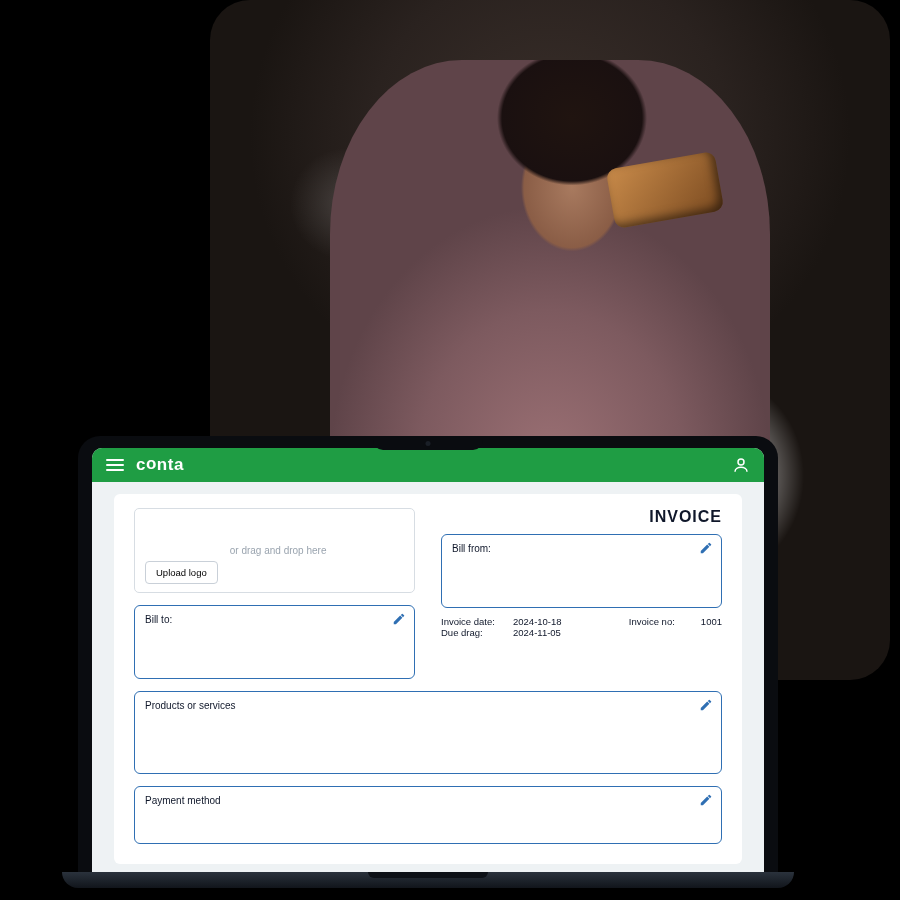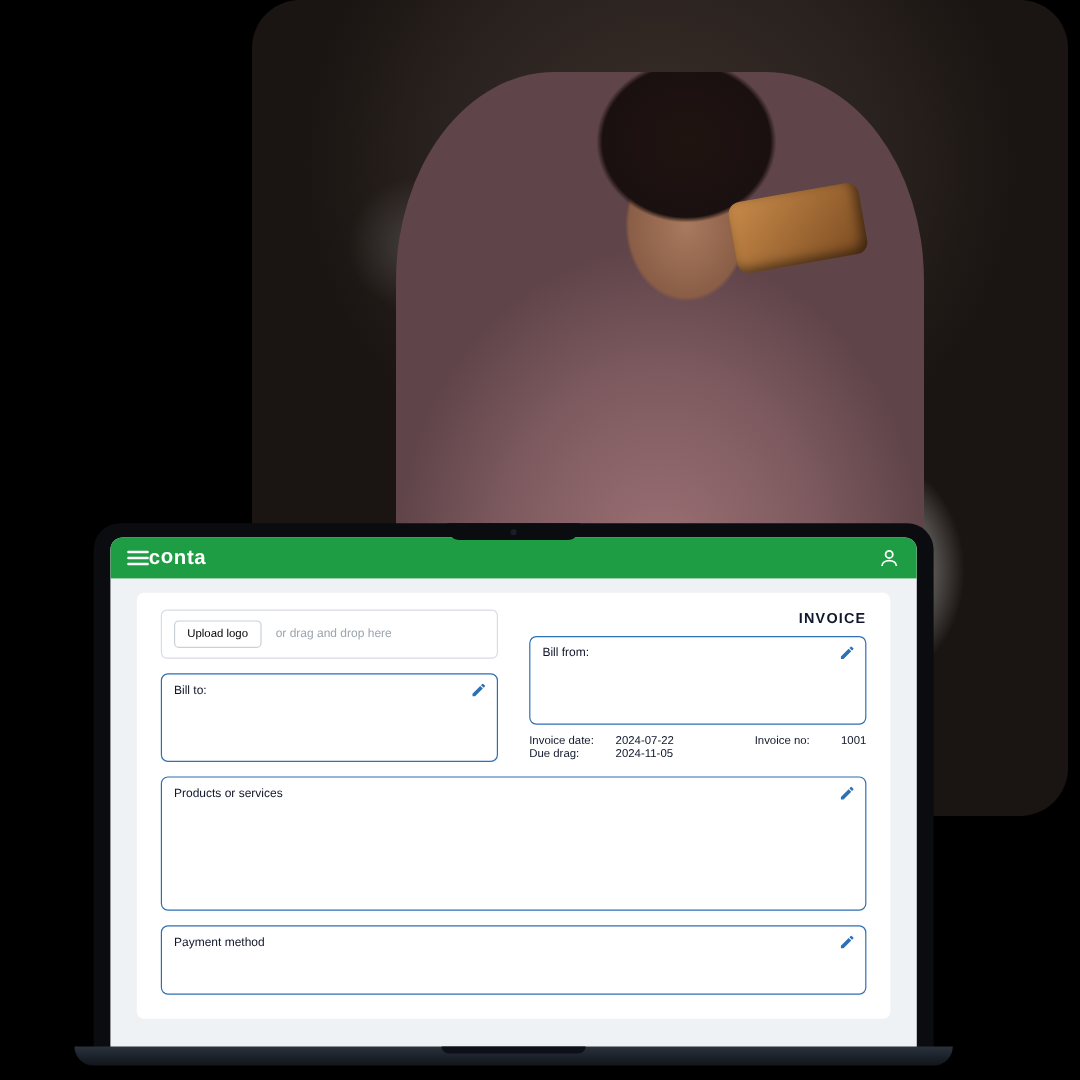--- a/index.html
+++ b/index.html
@@ -80,21 +80,21 @@
     content:""; position:absolute; left:50%; top:0; transform:translateX(-50%);
     width:120px; height:6px; background:#0d1117; border-radius:0 0 8px 8px;
   }
 
   
   .topbar{
     height:34px; background:#1f9d44;
     display:flex; align-items:center; justify-content:space-between;
     padding:0 14px; color:#fff;
   }
-  .tb-left{display:flex; align-items:center; }
+  .tb-left{display:flex; align-items:center; gap:12px;}
   .hamburger{width:18px; display:flex; flex-direction:column; gap:3px; cursor:pointer;}
   .hamburger span{height:2px; background:#fff; border-radius:1px; display:block;}
   .logo{font-weight:600; font-size:17px; letter-spacing:0.5px; display:flex; align-items:center;}
   .logo .n{display:inline-block; transform:translateY(-1px);}
   .user-ic{width:18px;height:18px;}
   .user-ic svg{stroke:#fff; fill:none;}
 
   .page{
     position:absolute; left:22px; right:22px; top:46px;
     background:#fff; border-radius:6px;
@@ -104,37 +104,37 @@
   .row{display:flex; gap:26px;}
   .col{flex:1; min-width:0;}
 
   .upload{
     border:1px solid #d7dde3; border-radius:5px;
     padding:8px 10px; display:flex; align-items:center; gap:12px;
     margin-bottom:12px;
   }
   .upload button{
     border:1px solid #c9d0d8; background:#fff; border-radius:4px;
-    padding:5px 10px; font-size:9.5px; cursor:pointer;
+    padding:5px 10px; font-size:9.5px; cursor:pointer;margin-top:44px;
   }
   .upload .hint{color:#9aa4af; font-size:10px;}
 
   .inv-title{
     text-align:right; font-weight:800; letter-spacing:1px;
-    font-size:12px; margin-bottom:8px;
+    font-size:16px; margin-bottom:8px;
   }
 
   .panel{
     border:1px solid #2f6fb3; border-radius:6px;
     padding:8px 10px; position:relative; background:#fff;
   }
   .panel .lbl{font-weight:400; font-size:10px;text-align:center;}
   .panel.tall{height:74px;}
   .panel.taller{height:74px;}
-  .panel.huge{height:112px;}
+  .panel.huge{height:83px;}
   .panel.med{height:58px;}
   .edit{
     position:absolute; right:8px; top:6px; width:14px; height:14px;
     color:#2f6fb3; cursor:pointer;
   }
   .edit svg{width:14px;height:14px; fill:#2f6fb3;}
 
   .meta{margin-top:8px; font-size:9.5px; display:flex; justify-content:space-between; gap:8px;}
   .meta .pair{display:flex; gap:10px;}
   .meta .k{min-width:62px;}
@@ -201,21 +201,21 @@
               <span class="edit">
                 <svg viewBox="0 0 24 24">
                     <path d="M3 17.25V21h3.75L17.81 9.94l-3.75-3.75L3 17.25zM20.71 7.04a1 1 0 0 0 0-1.41l-2.34-2.34a1 1 0 0 0-1.41 0l-1.83 1.83 3.75 3.75 1.83-1.83z"></path>
                   </svg>
               </span>
             </div>
             <div class="meta">
               <div>
                 <div class="pair">
                     <span class="k">Invoice date:</span>
-                    <span>2024-07-22</span>
+                    <span>2024-10-18</span>
                   </div>
                 <div class="pair">
                     <span class="k">Due drag:</span>
                     <span>2024-11-05</span>
                   </div>
               </div>
               <div>
                 <div class="pair">
                     <span class="k">Invoice no:</span>
                     <span>1001</span>

